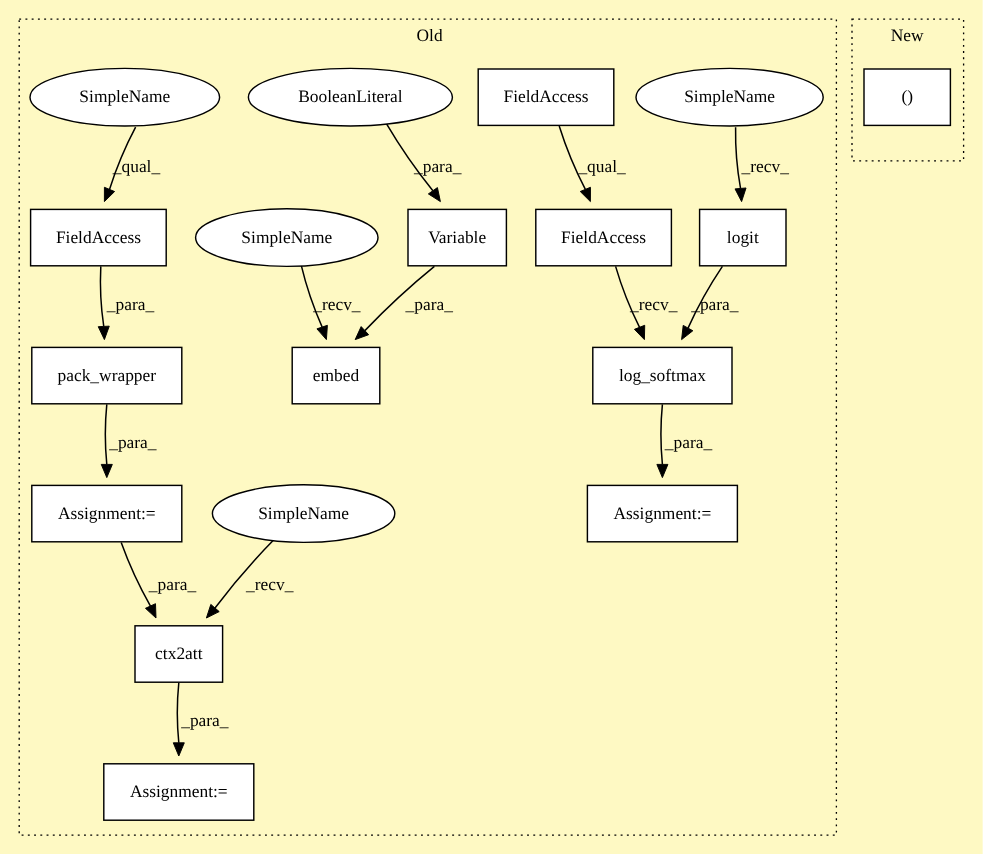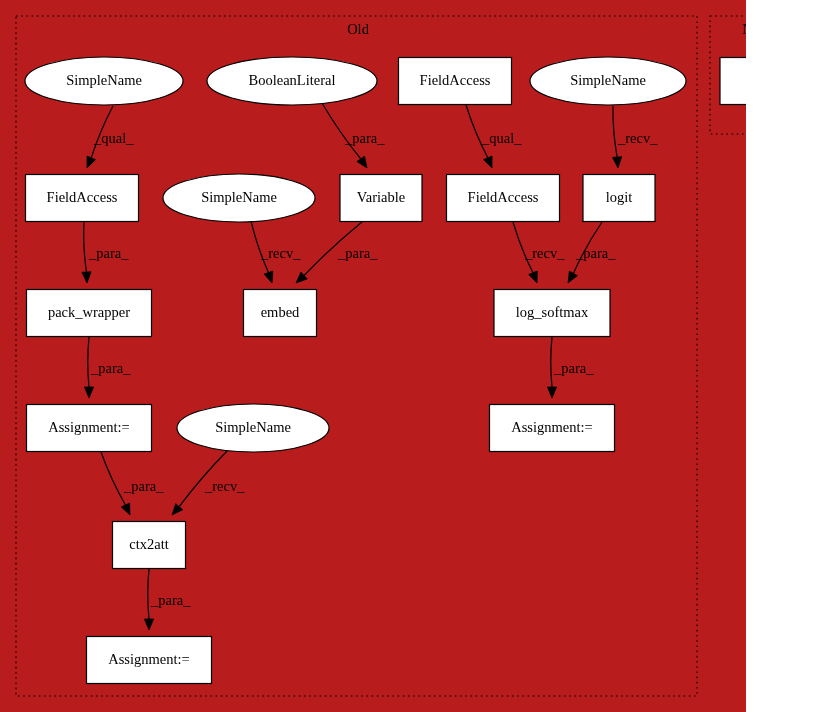--- a/index.html
+++ b/index.html
@@ -2,23 +2,23 @@
 <html><head>
 <meta charset="utf-8">
 <style>
   html, body {
     margin: 0;
     padding: 0;
     background: #ffffff;
   }
   #canvas-wrap {
     position: relative;
-    width: 746px;
+    width: 819px;
     height: 712px;
-    background: #b91c1c;
+    background: #fef9c3;
     overflow: hidden;
   }
   svg#graph {
     display: block;
     width: 819px;
     height: 712px;
     font-family: "Liberation Serif", "DejaVu Serif", serif;
   }
   .node-shape {
     fill: #ffffff;

